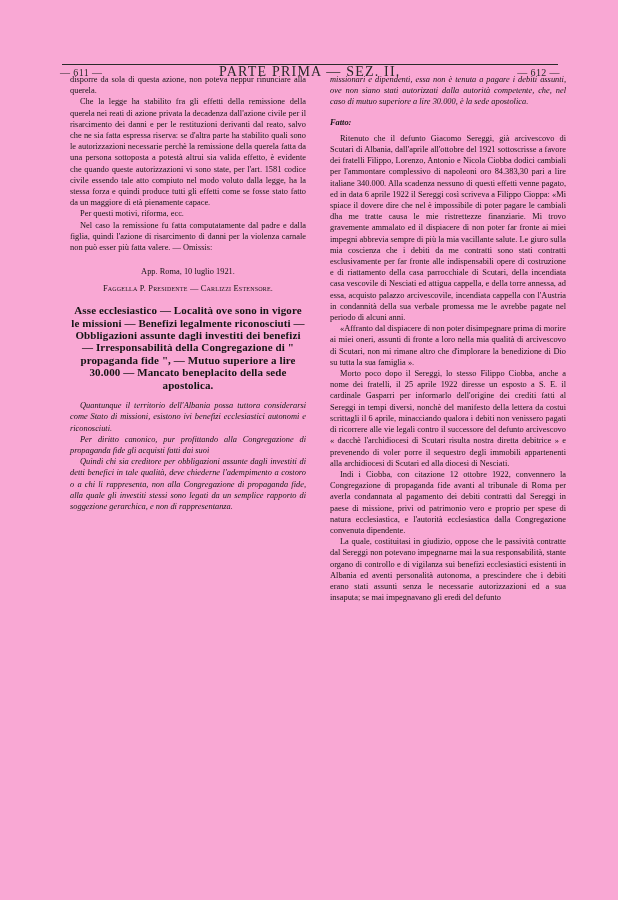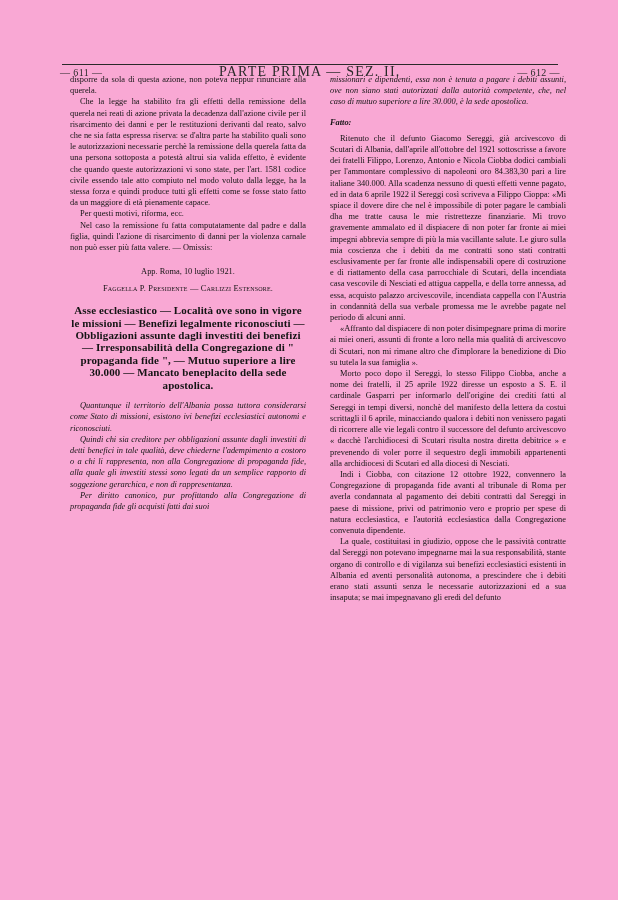--- a/index.html
+++ b/index.html
@@ -129,32 +129,32 @@
       <div class="gap-l"></div>
       <p class="casehead line1">App. Roma, 10 luglio 1921.</p>
       <div class="gap-s"></div>
       <p class="casehead smallcaps">Faggella P. Presidente — Carlizzi Estensore.</p>
 
       <div class="gap-m"></div>
       <p class="abstract">Asse ecclesiastico — Località ove sono in vigore le missioni — Benefizi legalmente riconosciuti — Obbligazioni assunte dagli investiti dei benefizi — Irresponsabilità della Congregazione di " propaganda fide ", — Mutuo superiore a lire 30.000 — Mancato beneplacito della sede apostolica.</p>
 
       <div class="gap-m"></div>
       <p class="bodyital">Quantunque il territorio dell'Albania possa tuttora considerarsi come Stato di missioni, esistono ivi benefizi ecclesiastici autonomi e riconosciuti.</p>
+      <p class="bodyital">Per diritto canonico, pur profittando alla Congregazione di propaganda fide gli acquisti fatti dai suoi</p>
       <p class="bodyital">Quindi chi sia creditore per obbligazioni assunte dagli investiti di detti benefici in tale qualità, deve chiederne l'adempimento a costoro o a chi li rappresenta, non alla Congregazione di propaganda fide, alla quale gli investiti stessi sono legati da un semplice rapporto di soggezione gerarchica, e non di rappresentanza.</p>
-      <p class="bodyital">Per diritto canonico, pur profittando alla Congregazione di propaganda fide gli acquisti fatti dai suoi</p>
     </div>
 
     <div class="col right">
       <p class="noindent bodyital">missionari e dipendenti, essa non è tenuta a pagare i debiti assunti, ove non siano stati autorizzati dalla autorità competente, che, nel caso di mutuo superiore a lire 30.000, è la sede apostolica.</p>
 
       <div class="gap-m"></div>
       <p class="factlabel">Fatto:</p>
       <div class="gap-s"></div>
 
       <p>Ritenuto che il defunto Giacomo Sereggi, già arcivescovo di Scutari di Albania, dall'aprile all'ottobre del 1921 sottoscrisse a favore dei fratelli Filippo, Lorenzo, Antonio e Nicola Ciobba dodici cambiali per l'ammontare complessivo di napoleoni oro 84.383,30 pari a lire italiane 340.000. Alla scadenza nessuno di questi effetti venne pagato, ed in data 6 aprile 1922 il Sereggi così scriveva a Filippo Cioppa: «Mi spiace il dovere dire che nel è impossibile di poter pagare le cambiali dha me tratte causa le mie ristrettezze finanziarie. Mi trovo gravemente ammalato ed il dispiacere di non poter far fronte ai miei impegni abbrevia sempre di più la mia vacillante salute. Le giuro sulla mia coscienza che i debiti da me contratti sono stati contratti esclusivamente per far fronte alle indispensabili opere di costruzione e di riattamento della casa parrocchiale di Scutari, della incendiata casa vescovile di Nesciati ed attigua cappella, e della torre annessa, ad essa, acquisto palazzo arcivescovile, incendiata cappella con l'Austria in condannità della sua verbale promessa me le avrebbe pagate nel periodo di alcuni anni.</p>
-      <p>«Affranto dal dispiacere di non poter disimpegnare prima di morire ai miei oneri, assunti di fronte a loro nella mia qualità di arcivescovo di Scutari, non mi rimane altro che d'implorare la benedizione di Dio su tutela la sua famiglia ».</p>
+      <p>«Affranto dal dispiacere di non poter disimpegnare prima di morire ai miei oneri, assunti di fronte a loro nella mia qualità di arcivescovo di Scutari, non mi rimane altro che d'implorare la benedizione di Dio su tutta la sua famiglia ».</p>
       <p>Morto poco dopo il Sereggi, lo stesso Filippo Ciobba, anche a nome dei fratelli, il 25 aprile 1922 diresse un esposto a S. E. il cardinale Gasparri per informarlo dell'origine dei crediti fatti al Sereggi in tempi diversi, nonchè del manifesto della lettera da costui scrittagli il 6 aprile, minacciando qualora i debiti non venissero pagati di ricorrere alle vie legali contro il successore del defunto arcivescovo « dacchè l'archidiocesi di Scutari risulta nostra diretta debitrice » e prevenendo di voler porre il sequestro degli immobili appartenenti alla archidiocesi di Scutari ed alla diocesi di Nesciati.</p>
       <p>Indi i Ciobba, con citazione 12 ottobre 1922, convennero la Congregazione di propaganda fide avanti al tribunale di Roma per averla condannata al pagamento dei debiti contratti dal Sereggi in paese di missione, privi od patrimonio vero e proprio per spese di natura ecclesiastica, e l'autorità ecclesiastica dalla Congregazione convenuta dipendente.</p>
       <p>La quale, costituitasi in giudizio, oppose che le passività contratte dal Sereggi non potevano impegnarne mai la sua responsabilità, stante organo di controllo e di vigilanza sui benefizi ecclesiastici esistenti in Albania ed aventi personalità autonoma, a prescindere che i debiti erano stati assunti senza le necessarie autorizzazioni ed a sua insaputa; se mai impegnavano gli eredi del defunto</p>
     </div>
 
   </div>
 </div>
 
 </body></html>

